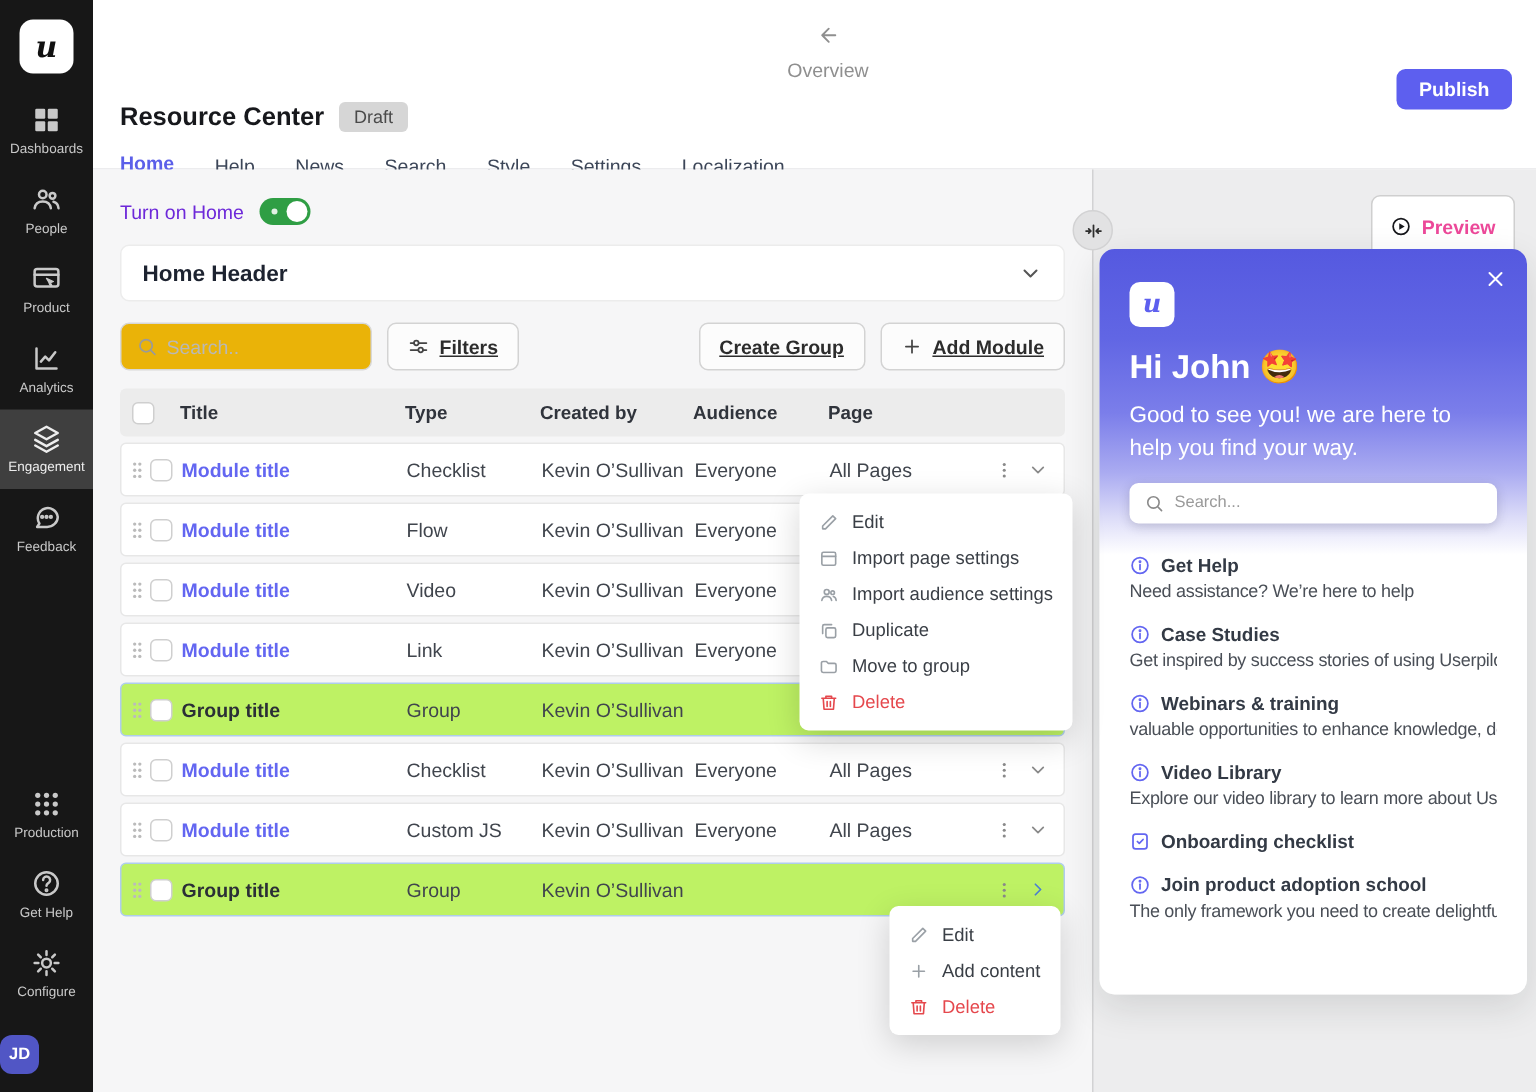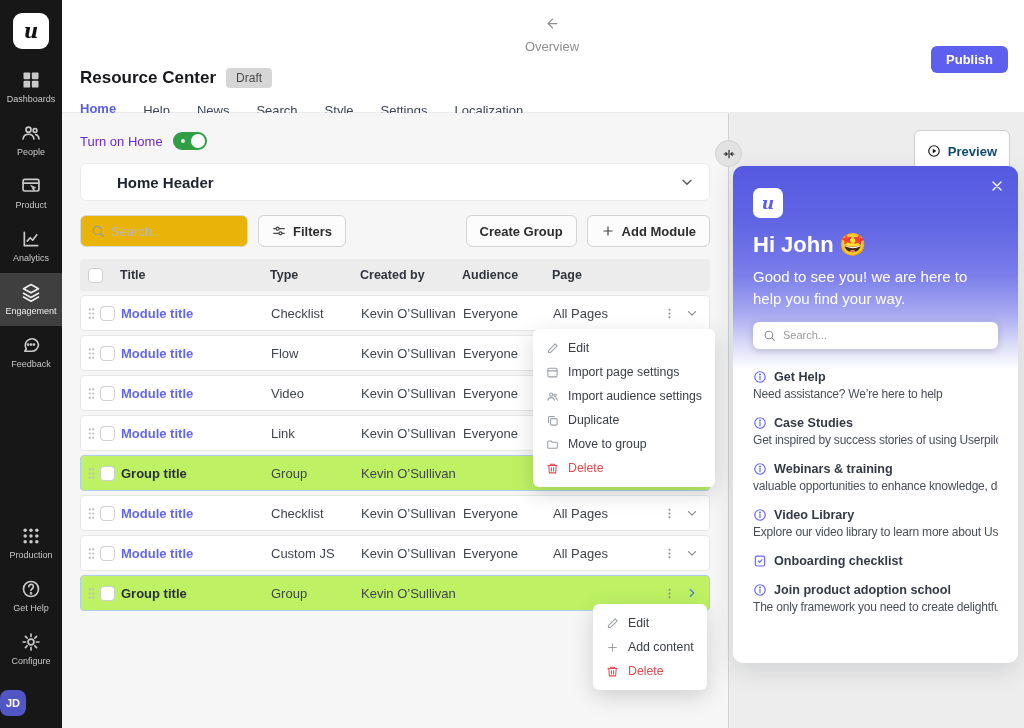--- a/index.html
+++ b/index.html
@@ -39,30 +39,30 @@
   .main { width:666px; position:relative; padding:18px; background:#f6f6f7; flex-shrink:0; }
 
   .toggle-row { display:flex; align-items:center; gap:10px; height:20px; }
   .toggle-label { font-size:13px; font-weight:500; color:#6d28d9; }
   .toggle { width:34px; height:18px; border-radius:10px; background:#2f9e44; position:relative; cursor:pointer; }
   .toggle::after { content:""; position:absolute; right:2px; top:2px; width:14px; height:14px; border-radius:50%; background:#fff; }
   .toggle::before { content:""; position:absolute; left:8px; top:7px; width:4px; height:4px; border-radius:50%; background:rgba(255,255,255,.85); }
 
   .section-select { margin-top:12px; height:38px; background:#fff; border:1px solid #ececec; border-radius:6px;
                     display:flex; align-items:center; justify-content:space-between; padding:0 14px; cursor:pointer; }
-  .section-select .sel-label { font-size:15px; font-weight:700; color:#1d2330;margin-left:22px; }
+  .section-select .sel-label { font-size:15px; font-weight:700; color:#1d2330; }
   .section-select .sic { width:16px; height:16px; color:#555; }
 
   .controls { margin-top:14px; display:flex; align-items:center; gap:10px; }
   .search-box { width:168px; height:32px; background:#eab308; border:1px solid #d8d8d8; border-radius:6px; display:flex; align-items:center; gap:6px; padding:0 10px; }
   .search-box .sic { width:14px; height:14px; color:#9a9a9a; flex-shrink:0; }
   .search-box input { border:none; outline:none; width:100%; font-size:13px; font-family:inherit; color:#333; background:transparent; }
   .search-box input::placeholder { color:#b8b8b8; }
   .btn { height:32px; padding:0 13px; border:1px solid #d3d3d3; background:#fcfcfc; border-radius:6px; font-size:13px; font-weight:600; color:#2c2c2c;
-         display:flex; align-items:center; gap:7px; cursor:pointer; font-family:inherit; }
+         display:flex; align-items:center; gap:7px; cursor:pointer; font-family:inherit;text-decoration:underline; }
   .btn .bic { width:14px; height:14px; color:#444; }
   .spacer { flex:1; }
 
   
   .grid-cols { display:grid; grid-template-columns:40px 150px 90px 102px 90px 104px 1fr; align-items:center; }
   .thead { margin-top:12px; height:32px; background:#ececec; border-radius:4px; font-size:12.5px; font-weight:600; color:#30343c; }
   .thead .cb { margin-left:8px; }
   .trow { height:36px; margin-top:4px; background:#fff; border:1px solid #e7e7e7; border-radius:4px; }
   .trow.group { background:#bef264; border-color:#afcdec; }
   .row-ctl { display:flex; align-items:center; gap:3px; padding-left:5px; }
@@ -83,21 +83,21 @@
   .menu-item { height:24px; display:flex; align-items:center; gap:9px; padding:0 13px; font-size:12.3px; color:#3a3f46; cursor:pointer; white-space:nowrap; }
   .menu-item .mic { width:13px; height:13px; color:#9aa0a6; flex-shrink:0; }
   .menu-item.danger, .menu-item.danger .mic { color:#e5484d; }
 
   
   .preview-panel { flex:1; background:#ededee; border-left:1px solid #d2d2d3; position:relative; }
   .divider-handle { position:absolute; left:-14px; top:27px; width:27px; height:27px; border-radius:50%; background:#e2e2e3; border:1px solid #d2d2d3;
                     display:flex; align-items:center; justify-content:center; color:#2d2d2d; z-index:6; cursor:col-resize; }
   .divider-handle .hic { width:14px; height:14px; }
   .preview-btn { position:absolute; top:17px; right:14px; height:42px; padding:0 12px; background:#fff; border:1px solid #cfcfcf; border-radius:6px;
-                 font-size:13px; font-weight:700; color:#0c4a6e; display:flex; align-items:center; gap:7px; cursor:pointer; font-family:inherit; }
+                 font-size:13px; font-weight:700; color:#ec4899; display:flex; align-items:center; gap:7px; cursor:pointer; font-family:inherit; }
   .preview-btn .pic { width:14px; height:14px; color:#17181c; }
 
   .widget { position:absolute; top:53px; left:4px; right:6px; height:497px; border-radius:10px; box-shadow:0 8px 24px rgba(31,35,40,.13);
             background:linear-gradient(180deg,#5559e0 0%,#6166e4 12%,#7b7eea 22%,#aaabf1 30%,#dcdcf8 36%,#ffffff 41%,#ffffff 100%);
             padding:18px 20px; overflow:hidden; }
   .widget-close { position:absolute; top:12px; right:13px; width:16px; height:16px; color:#fff; cursor:pointer; }
   .widget-logo { width:30px; height:30px; background:#fff; border-radius:7px; display:flex; align-items:center; justify-content:center;
                  font-family:"DejaVu Serif",serif; font-style:italic; font-weight:700; font-size:17px; color:#5d5fef; margin-top:4px; }
   .widget-greeting { margin-top:14px; font-size:22px; font-weight:700; color:#fff; }
   .widget-message { margin-top:8px; font-size:15px; color:#fff; line-height:1.45; max-width:252px; }

